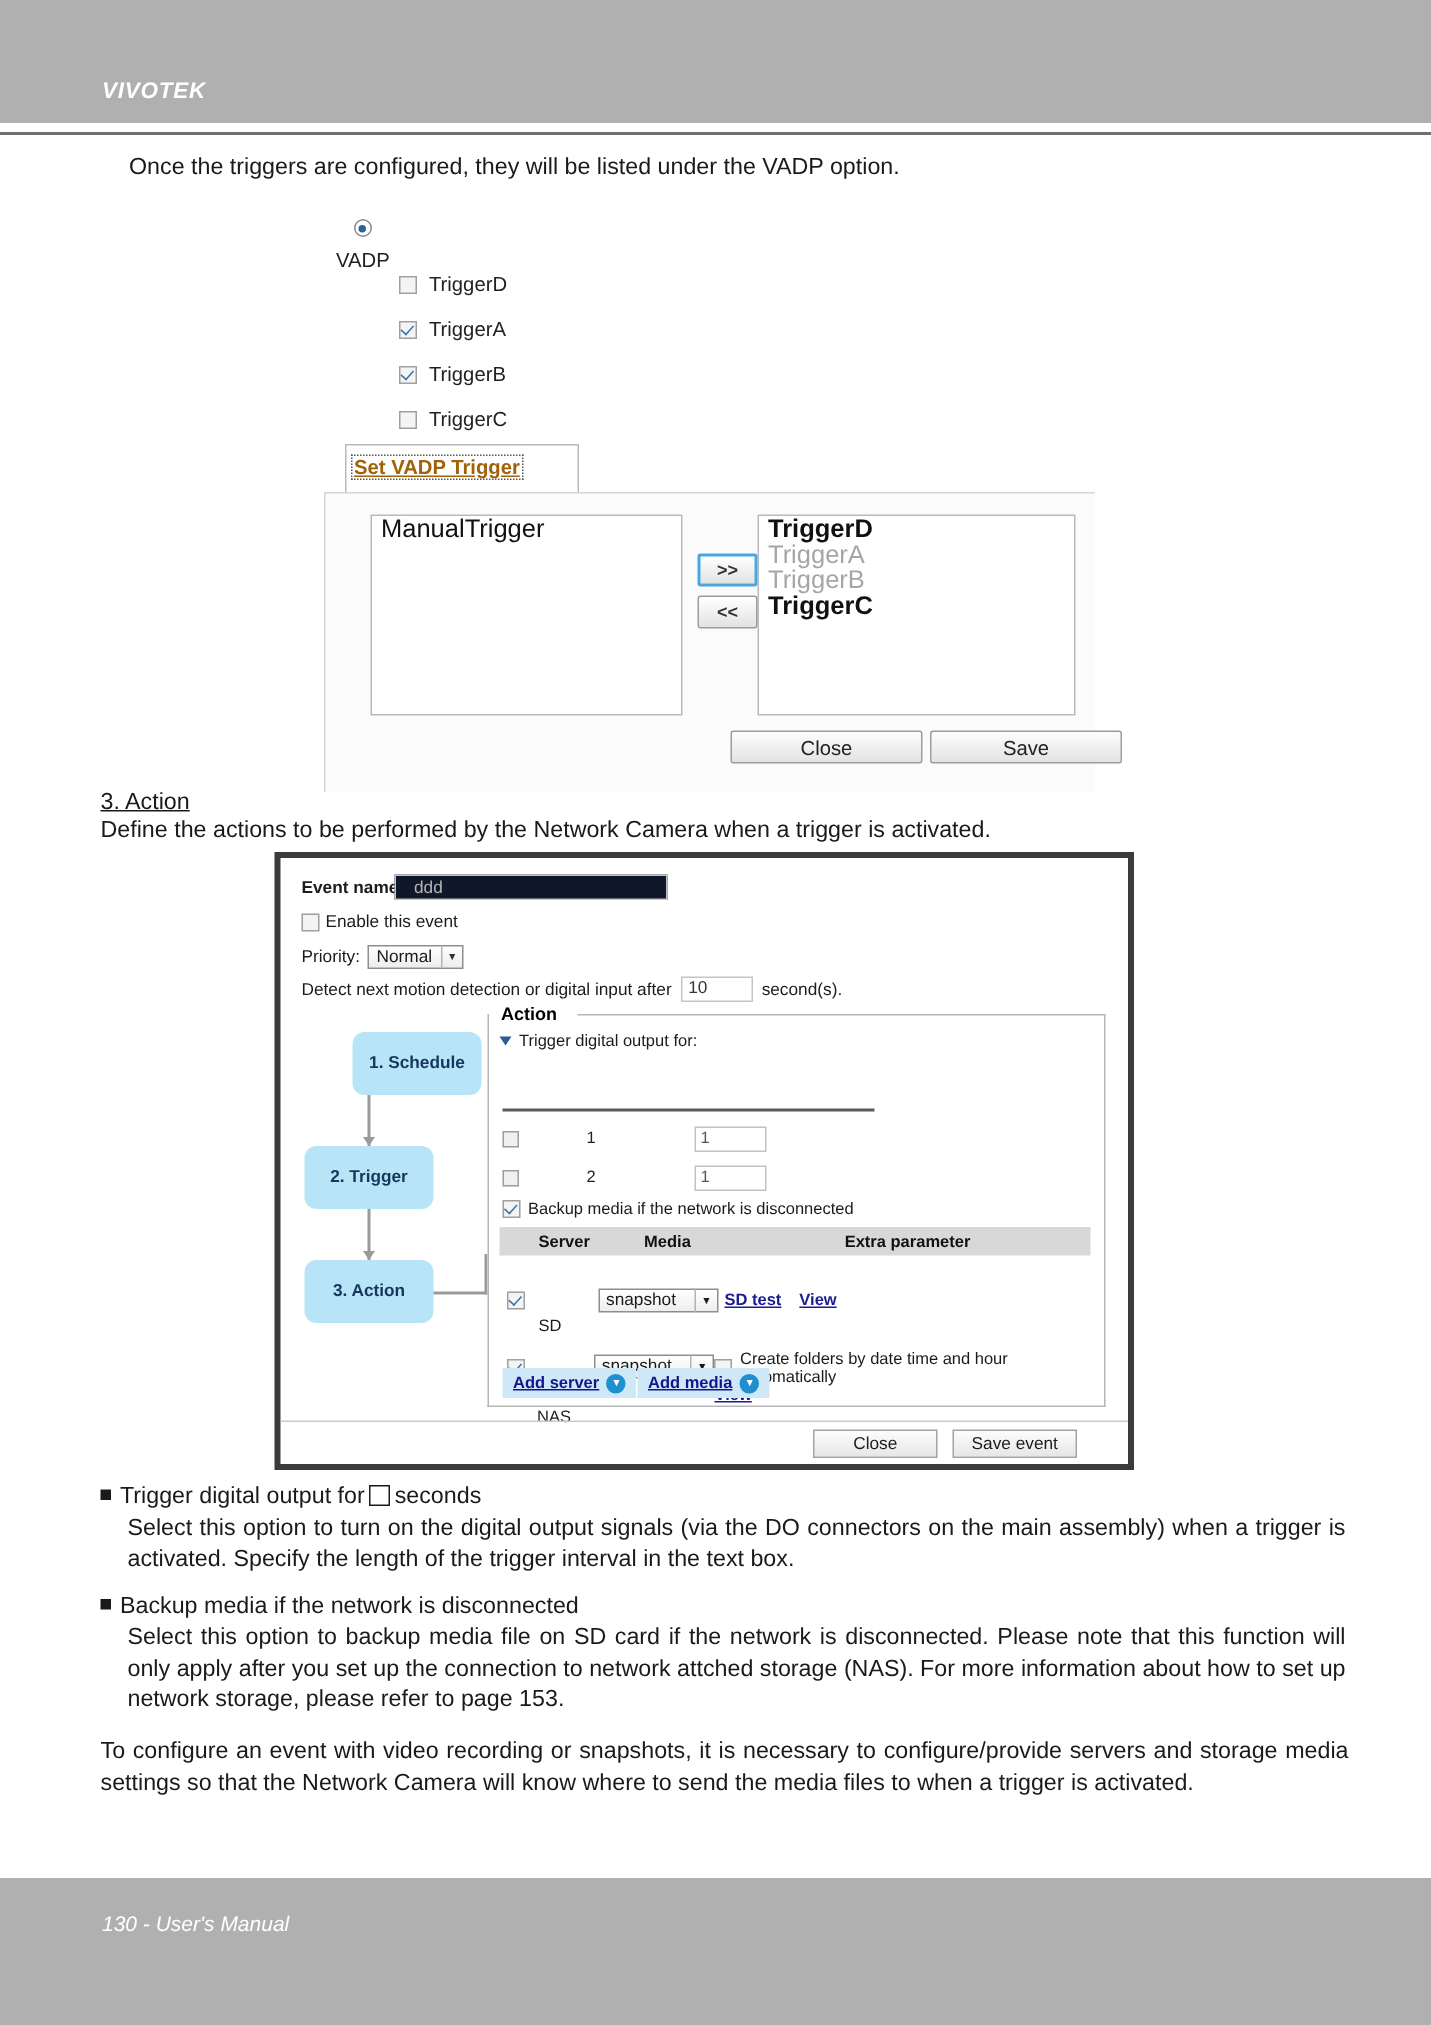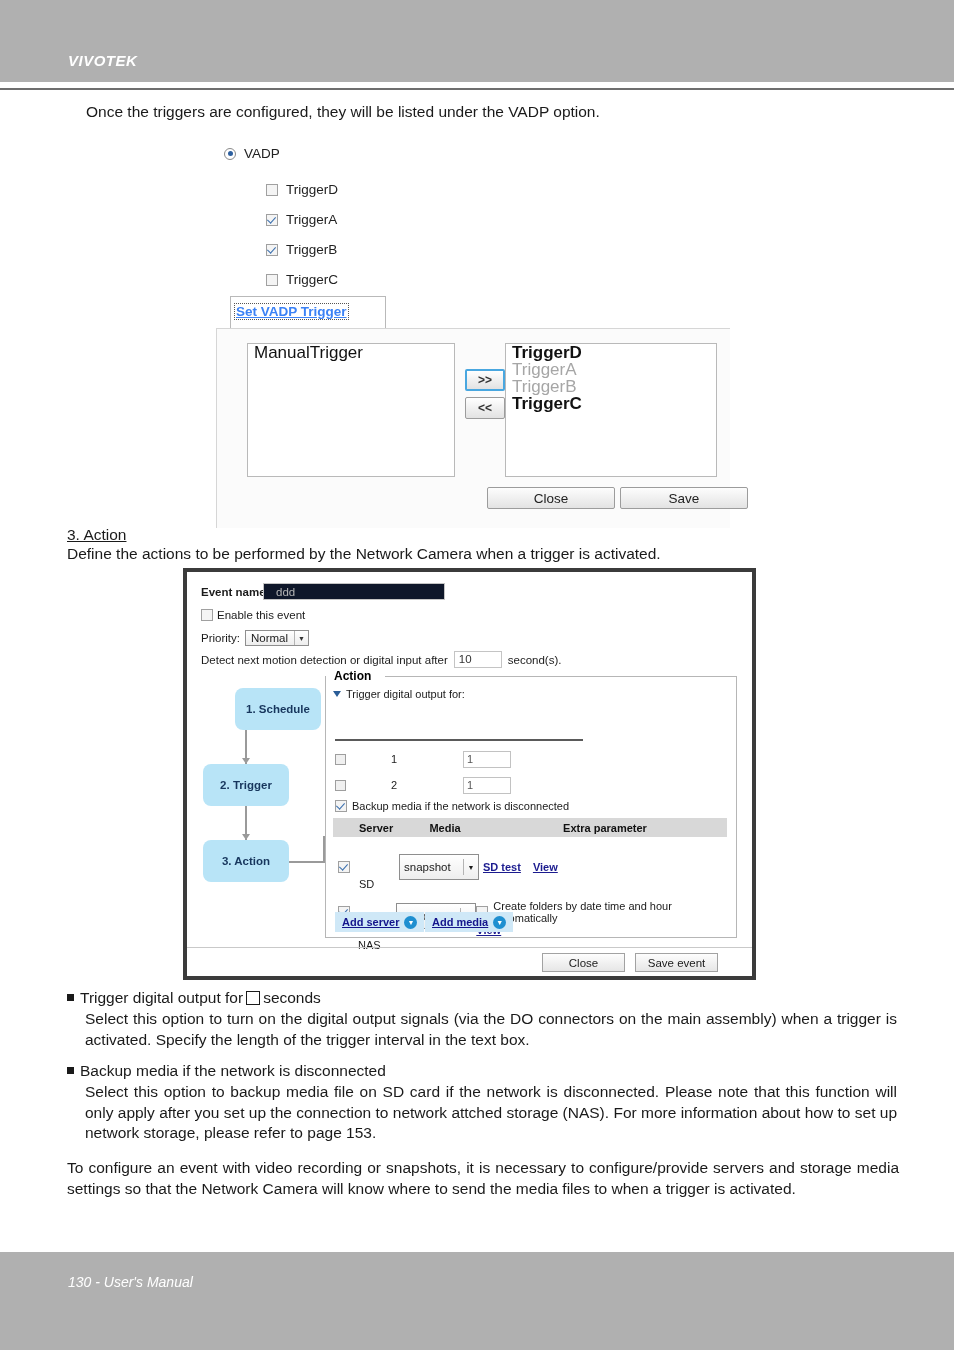--- a/index.html
+++ b/index.html
@@ -87,34 +87,34 @@
   .cb {
     width:12px; height:12px; flex:none;
     border:1px solid #a0a0a0; background:#f4f4f4;
     display:inline-block; position:relative;
   }
   .cb.checked:after{
     content:""; position:absolute; left:2px; top:0px;
     width:4px; height:7px; border:solid #3a6fae;
     border-width:0 1.6px 1.6px 0; transform:rotate(42deg);
   }
-  #vadp-label { left:8px; top:8px; }
+  #vadp-label { left:8px; top:8px;flex-direction:column; }
   #trg-d { left:50px; top:44px; }
   #trg-a { left:50px; top:74px; }
   #trg-b { left:50px; top:104px; }
   #trg-c { left:50px; top:134px; }
 
   
   #vadp-tab {
     position:absolute; left:14px; top:158px; width:156px; height:32px;
     border:1px solid #b9b9b9; border-bottom:none; background:#ffffff;
   }
   #vadp-tab-link {
     position:absolute; left:18px; top:165px;
-    font-size:13.5px; font-weight:bold; color:#3b82f6;
+    font-size:13.5px; font-weight:bold; color:#a16207;
     text-decoration:underline; border:1px dotted #555; padding:0 1px;
   }
   #vadp-panel {
     position:absolute; left:0px; top:190px; width:514px; height:200px;
     border-left:1px solid #d6d6d6;
     border-top:1px solid #d6d6d6;
     background:#fbfbfb;
   }
   .listbox {
     position:absolute; background:#ffffff; border:1px solid #b9b9b9;
@@ -243,21 +243,21 @@
   }
   #srv-head .c1 { width:26px; }
   #srv-head .c2 { width:48px; }
   #srv-head .c3 { width:76px; text-align:center;}
   #srv-head .c4 { flex:1; text-align:center;}
   .srv-row { position:relative; display:flex; align-items:center; margin-top:7px; }
   .srv-row .c1 { width:26px; display:flex; align-items:center; padding-left:5px;}
   .srv-row .c2 { width:40px;margin-top:34px; }
   .srv-row .c3 { width:84px; }
   .media-sel {
-    width:80px; height:26px; border:1px solid #8e8e8e;
+    width:80px; height:16px; border:1px solid #8e8e8e;
     background:linear-gradient(#fff,#eee); display:flex; align-items:center;
     justify-content:space-between; font-size:11.5px;text-align:center;
   }
   .media-sel .mv { padding-left:4px; }
   .media-sel .ma {
     width:15px; height:16px; border-left:1px solid #b4b4b4;
     display:flex;align-items:center;justify-content:center;font-size:7px;
   }
   .lnk { color:#1b1b8f; text-decoration:underline; font-weight:bold; font-size:11px; cursor:pointer;}
 

